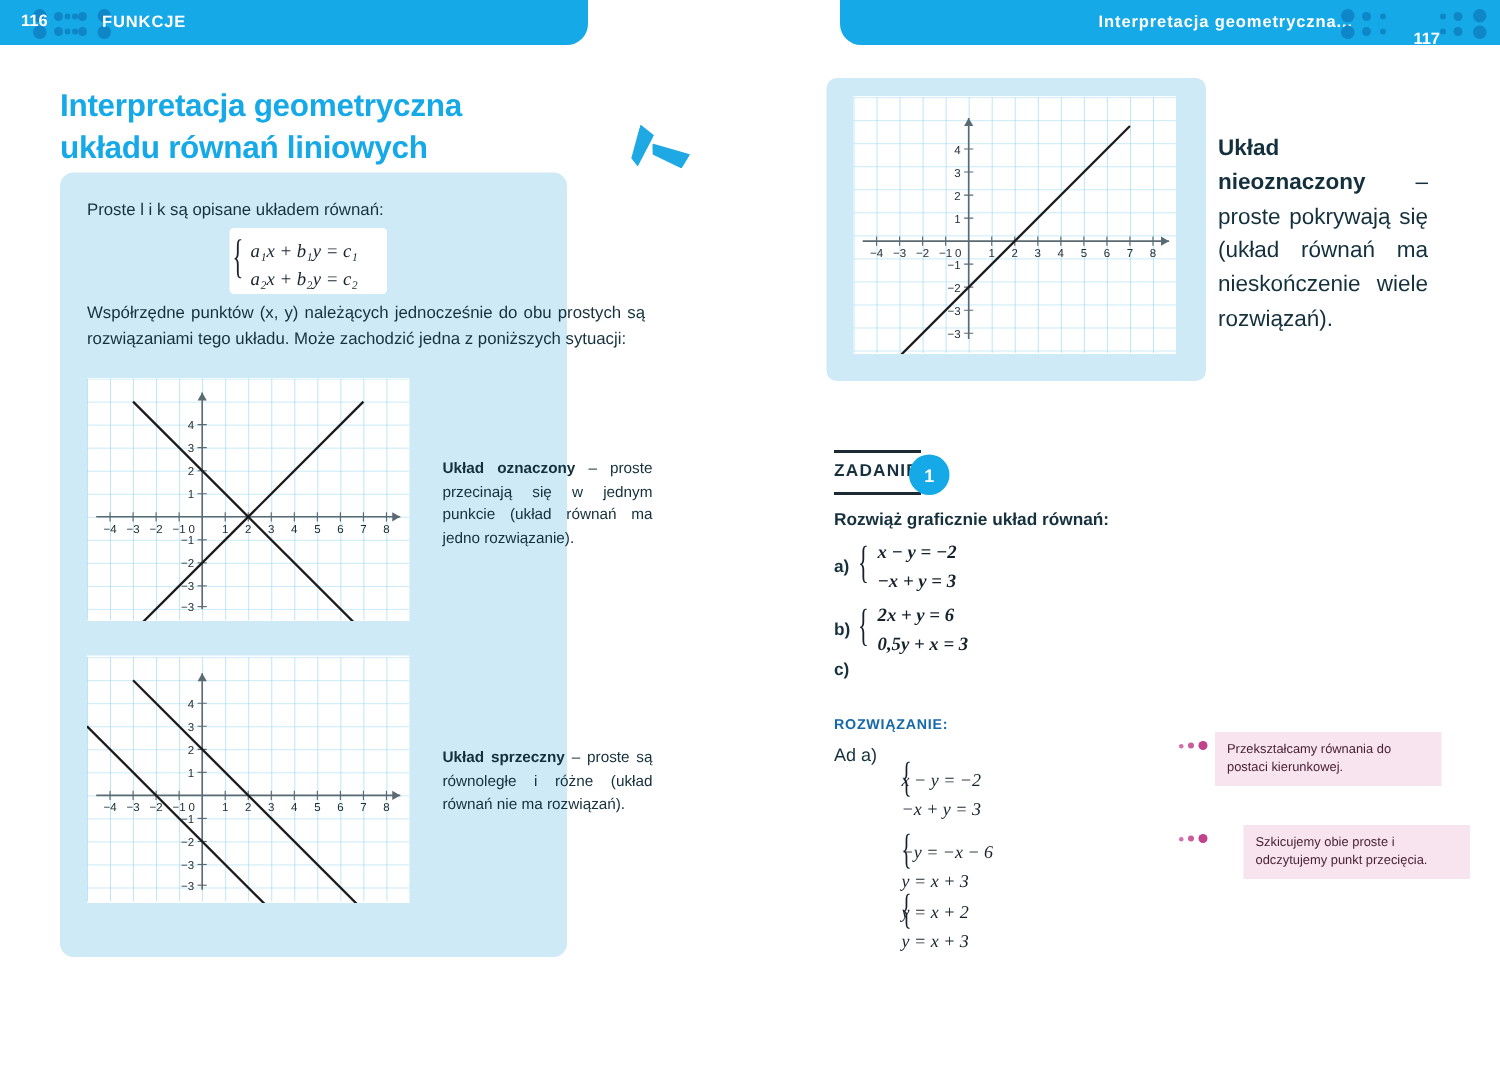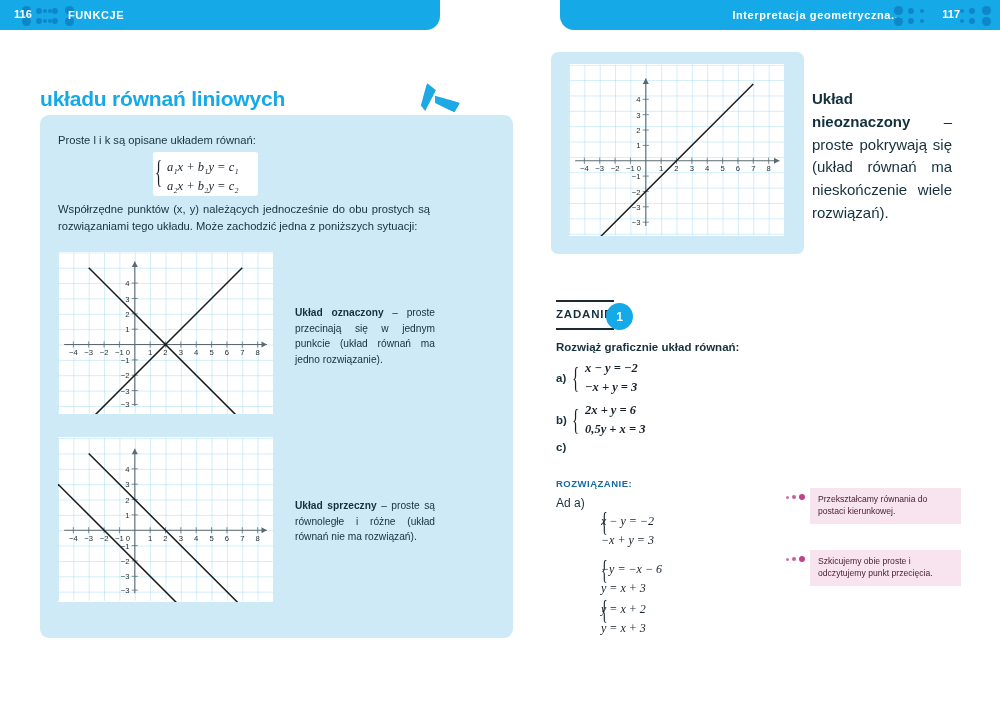--- a/index.html
+++ b/index.html
@@ -8,21 +8,21 @@
     background:#ffffff;
     font-family:"Liberation Sans",sans-serif;
     position:relative;overflow:hidden;
   }
   .page{position:absolute;top:0;height:721px;}
   .page-left{left:0;width:500px;}
   .page-right{left:500px;width:500px;}
 
   
   .hdr{position:absolute;top:0;height:30px;background:#16A9E8;}
-  .hdr-left{left:0;width:440px;border-bottom-right-radius:14px;}
+  .hdr-left{left:0;width:392px;border-bottom-right-radius:14px;}
   .hdr-right{right:0;width:440px;border-bottom-left-radius:14px;}
   .hdr-title{
     position:absolute;top:9px;font-size:11px;font-weight:bold;color:#ffffff;
     letter-spacing:.6px;white-space:nowrap;
   }
   .hdr-left .hdr-title{left:68px;}
   .hdr-right .hdr-title{right:98px;}
   .folio{
     position:absolute;top:8px;font-size:11px;color:#ffffff;font-weight:600;
   }
@@ -49,21 +49,21 @@
     transform:rotate(20deg);
     clip-path:polygon(0 0,100% 14%,72% 100%,18% 86%);
   }
   .flag.b{
     left:21px;top:14px;width:26px;height:11px;
     transform:rotate(20deg);
     clip-path:polygon(0 18%,100% 0,92% 100%,10% 80%);
   }
 
   .panel{
-    position:absolute;left:40px;top:115px;width:473px;height:523px;
+    position:absolute;left:40px;top:115px;width:338px;height:523px;
     background:#CFEAF7;border-radius:9px;
   }
   .p-text{
     position:absolute;font-size:11.2px;color:#16313d;line-height:1.5;
   }
   .p-intro{left:18px;top:17px;width:370px;}
   .p-mid{left:18px;top:86px;width:372px;text-align:justify;}
   .eqbox{
     position:absolute;left:113px;top:37px;width:105px;height:44px;
     background:#ffffff;border-radius:3px;
@@ -152,21 +152,21 @@
   .tipdots{display:flex;align-items:center;gap:3px;padding-top:6px;margin-right:5px;}
   .tipdots i{display:block;border-radius:50%;background:#C0418C;}
   .tipdots i:nth-child(1){width:3px;height:3px;opacity:.75;}
   .tipdots i:nth-child(2){width:4px;height:4px;opacity:.85;}
   .tipdots i:nth-child(3){width:6px;height:6px;}
   .tipbody{
     background:#F7E4EF;padding:5px 8px 6px 8px;width:135px;
     font-size:8.6px;color:#4a2236;line-height:1.45;
   }
   .t1{left:286px;top:488px;}
-  .t2{left:286px;top:550px;}
+  .t2{left:286px;top:550px;gap:19px;}
 </style>
 </head>
 <body>
 
 <div class="page page-left">
 
   <div class="hdr hdr-left">
     <div class="dots" style="left:22px;width:44px;">
       <i class="lg" style="left:0;top:0"></i>
         <i class="md" style="left:14px;top:2px"></i>
@@ -181,21 +181,21 @@
         <i class="md" style="left:9px;top:2px"></i>
         <i class="lg" style="left:22px;top:0"></i>
       <i class="sm" style="left:0;top:13px"></i>
         <i class="md" style="left:9px;top:12px"></i>
         <i class="lg" style="left:22px;top:11px"></i>
     </div>
     <span class="hdr-title">FUNKCJE</span>
   </div>
 
   <div class="lesson-title">
-    <br>
+    <span>Interpretacja geometryczna</span><br>
     <span>układu równań liniowych</span>
   </div>
 
   <div class="flags">
     <div class="flag a"></div>
       <div class="flag b"></div>
   </div>
 
   <div class="panel">
 
@@ -349,21 +349,21 @@
   <div class="hdr hdr-right">
     <span class="hdr-title">Interpretacja geometryczna...</span>
     <div class="dots" style="right:62px;width:44px;">
       <i class="lg" style="left:0;top:0"></i>
         <i class="md" style="left:14px;top:2px"></i>
         <i class="sm" style="left:26px;top:3px"></i>
       <i class="lg" style="left:0;top:11px"></i>
         <i class="md" style="left:14px;top:12px"></i>
         <i class="sm" style="left:26px;top:13px"></i>
     </div>
-    <span class="folio" style="right:40px;">117</span>
+    <span class="folio" style="right:40px;margin-top:12px;">117</span>
     <div class="dots" style="right:6px;width:34px;">
       <i class="sm" style="left:0;top:3px"></i>
         <i class="md" style="left:9px;top:2px"></i>
         <i class="lg" style="left:22px;top:0"></i>
       <i class="sm" style="left:0;top:13px"></i>
         <i class="md" style="left:9px;top:12px"></i>
         <i class="lg" style="left:22px;top:11px"></i>
     </div>
   </div>
 

